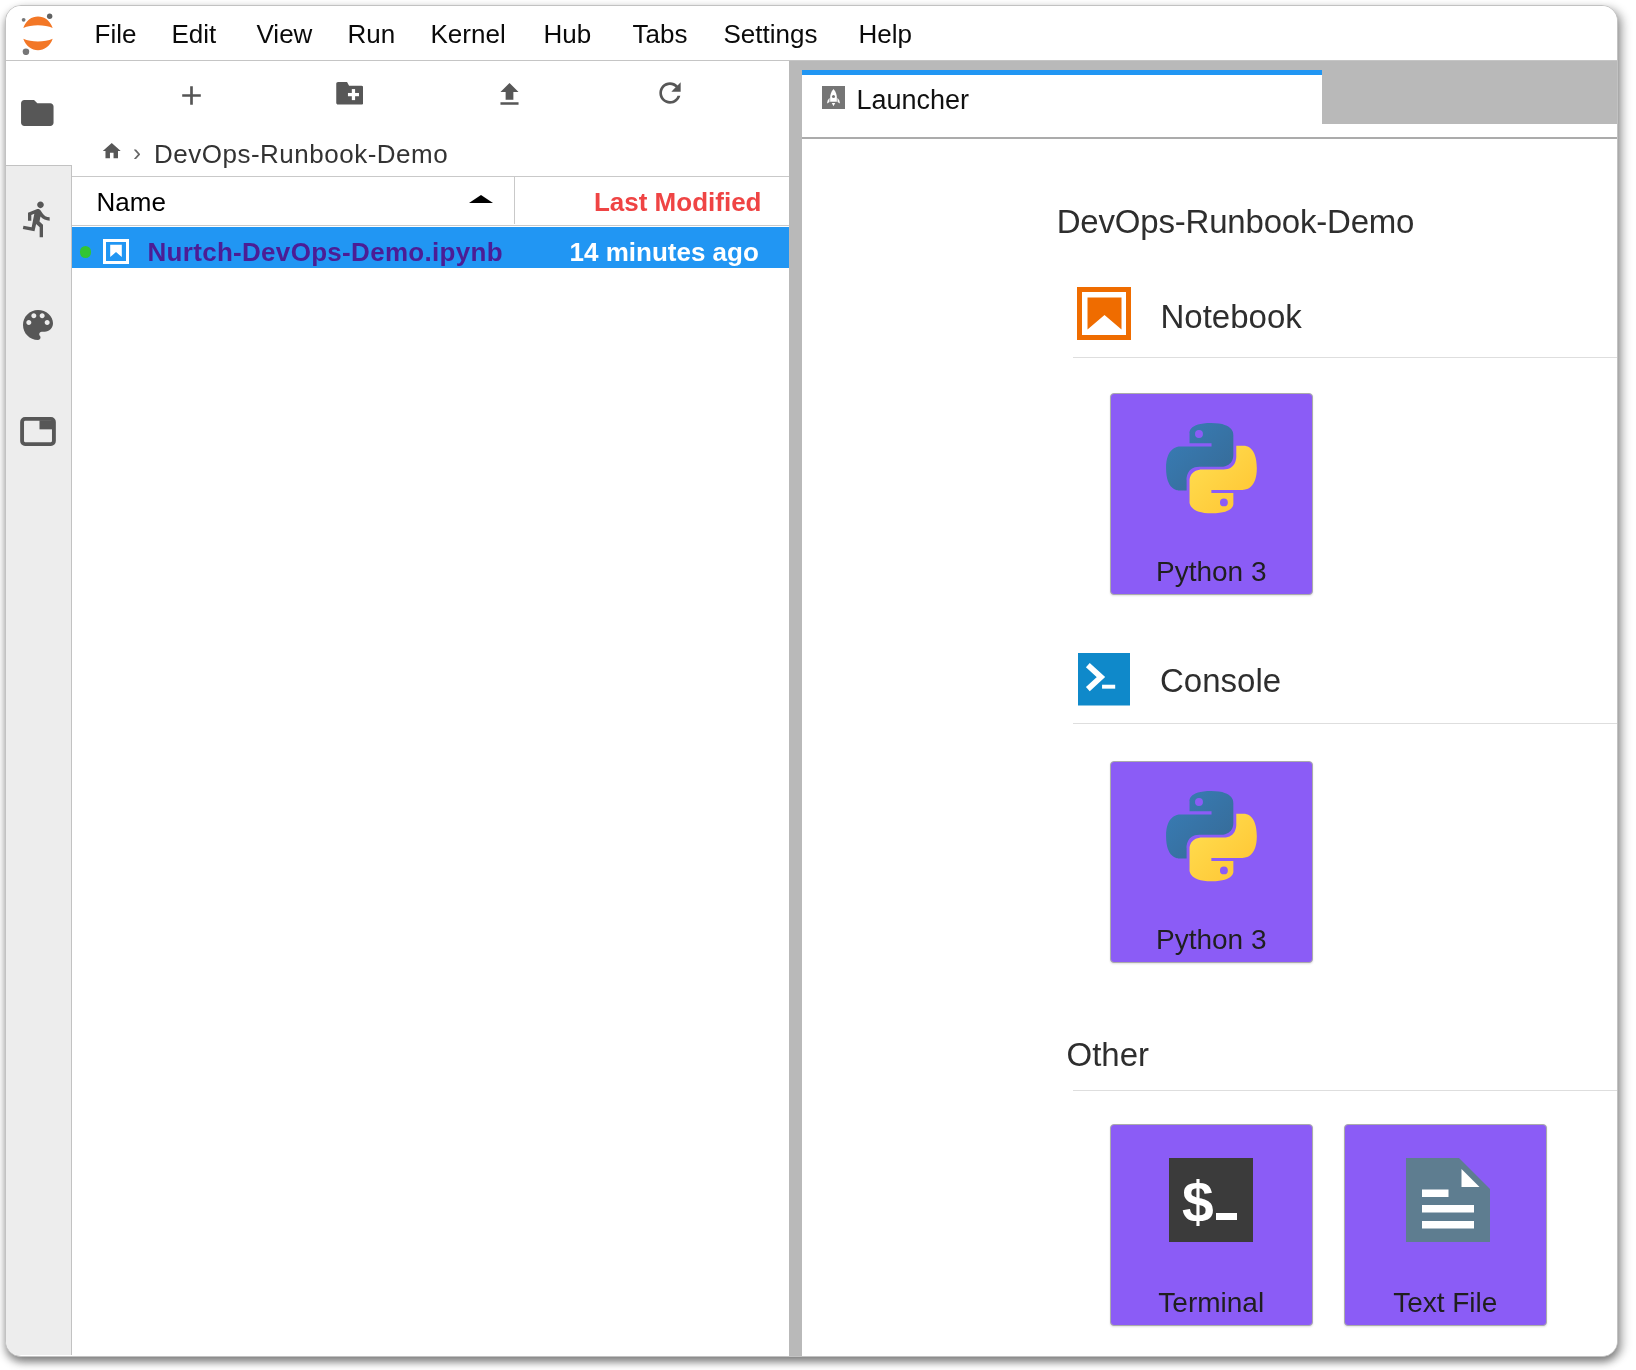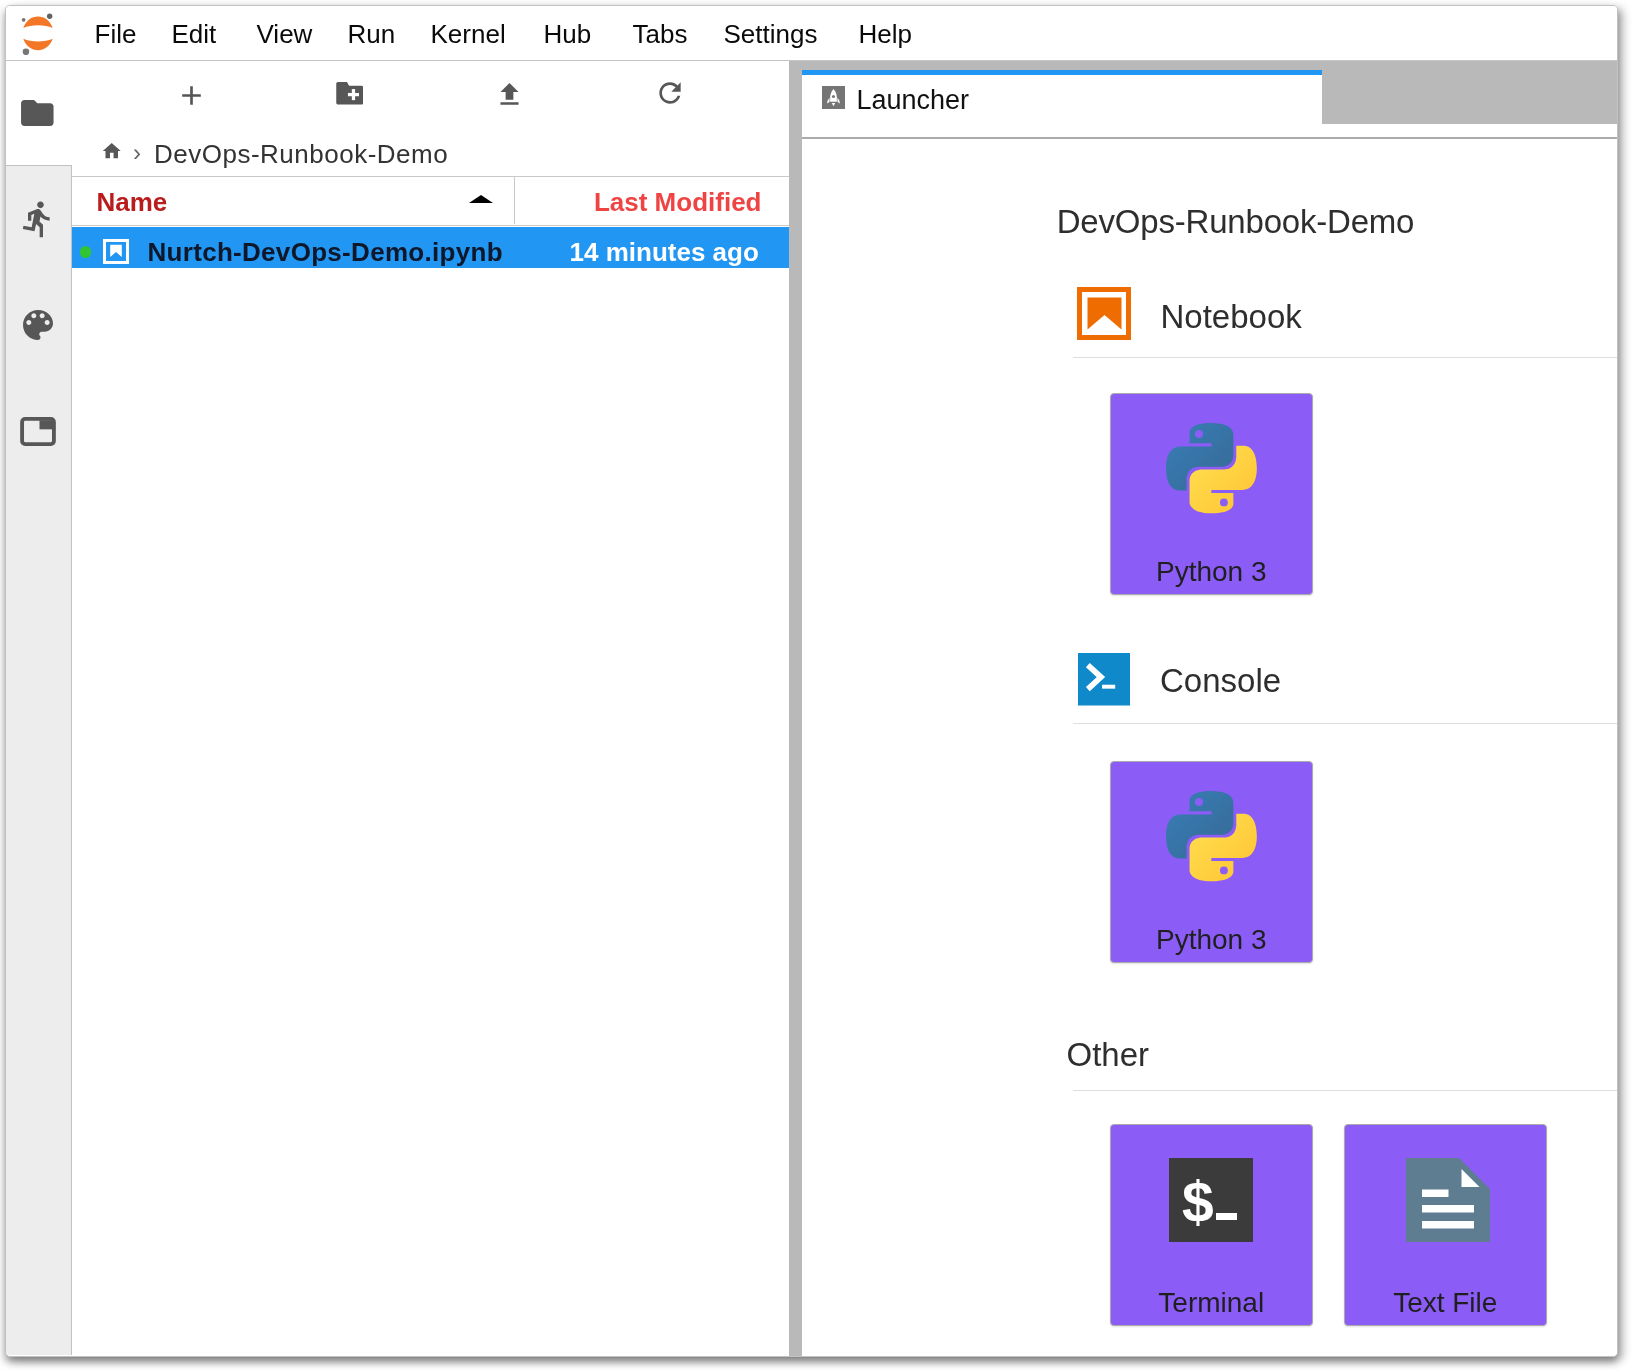--- a/index.html
+++ b/index.html
@@ -1,19 +1,19 @@
 <!DOCTYPE html>
 <html><head>
 <meta charset="utf-8">
 <style>
 * { margin:0; padding:0; box-sizing:border-box; }
 html,body { width:1636px; height:1370px; background:#ffffff; font-family:"Liberation Sans", sans-serif; }
 .window {
   position:absolute; left:5px; top:5px; width:1613px; height:1352px;
-  background:#fff; border:1.5px solid #c2c2c2; border-radius:5px;
+  background:#fff; border:1.5px solid #c2c2c2; border-radius:16px;
   box-shadow: 0 5px 9px rgba(0,0,0,0.42), 6px 3px 10px rgba(0,0,0,0.20);
   overflow:hidden;
 }
 .abs { position:absolute; }
 .t { position:absolute; line-height:1; white-space:nowrap; }
 
 
 .menubar { position:absolute; left:0; top:0; width:100%; height:55px; background:#fff; border-bottom:1.5px solid #c5c5c5; }
 .menuitem { position:absolute; top:1.5px; height:53.5px; line-height:53.5px; font-size:26px; color:#0a0a0a; }
 
@@ -108,35 +108,35 @@
       <path d="M17.65 6.35C16.2 4.9 14.21 4 12 4c-4.42 0-7.99 3.58-8 8s3.57 8 7.99 8c3.73 0 6.84-2.55 7.73-6h-2.08c-.82 2.33-3.04 4-5.65 4-3.31 0-6-2.69-6-6s2.69-6 6-6c1.66 0 3.14.69 4.22 1.78L13 11h7V4l-2.35 2.35z"></path>
     </svg>
 
     <svg class="abs" style="left:29.5px; top:80px;" width="21.5" height="20" viewBox="0 0 24 22" fill="#575757">
       <path d="M10 20v-6h4v6h5v-8h3L12 3 2 12h3v8z" transform="translate(0,-1)"></path>
     </svg>
     <span class="t" style="left:61.5px; top:80px; font-size:24px; color:#666;">›</span>
     <span class="t" style="left:82.5px; top:79.5px; font-size:26px; color:#333; letter-spacing:0.5px;">DevOps-Runbook-Demo</span>
 
     <div class="fhead">
-      <span class="t" style="left:25px; top:12px; font-size:26px; font-weight:bold; color:#b91c1c;">Name</span>
+      <span class="t" style="left:25px; top:12px; font-size:26px; font-weight:normal; color:#000000;">Name</span>
       <svg class="abs" style="left:397px; top:17.5px;" width="24" height="8" viewBox="0 0 24 8" fill="#000">
           <path d="M12 0 L24 8 L0 8 Z"></path>
         </svg>
       <span class="t" style="right:27px; top:12px; font-size:26px; font-weight:bold; color:#ef4444;">Last Modified</span>
       <div class="coldiv"></div>
     </div>
 
     <div class="blue-row">
       <div class="abs" style="left:8.2px; top:19.8px; width:11.5px; height:11.5px; border-radius:50%; background:#32c532;"></div>
       <svg class="abs" style="left:31px; top:12.7px;" width="26" height="25" viewBox="0 0 26 25" fill="none">
         <rect x="1.5" y="1.5" width="23" height="22" stroke="#fff" stroke-width="3"></rect>
         <path d="M7.2 5.8 h11.6 v12.3 l-5.8 -5 -5.8 5 Z" fill="#fff"></path>
       </svg>
-      <span class="t" style="left:76px; top:12.7px; font-size:26px; font-weight:bold; color:#0f172a; letter-spacing:0.3px;">Nurtch-DevOps-Demo.ipynb</span>
+      <span class="t" style="left:76px; top:12.7px; font-size:26px; font-weight:bold; color:#4c1d95; letter-spacing:0.3px;">Nurtch-DevOps-Demo.ipynb</span>
       <span class="t" style="right:29.7px; top:12.7px; font-size:26px; font-weight:bold; color:#fff;">14 minutes ago</span>
     </div>
   </div>
 
   <div class="splitter"></div>
 
   <div class="dock">
     <div class="tabbar">
       <div class="tab">
         <svg class="abs" style="left:20px; top:11px;" width="23" height="23" viewBox="0 0 24 24">

